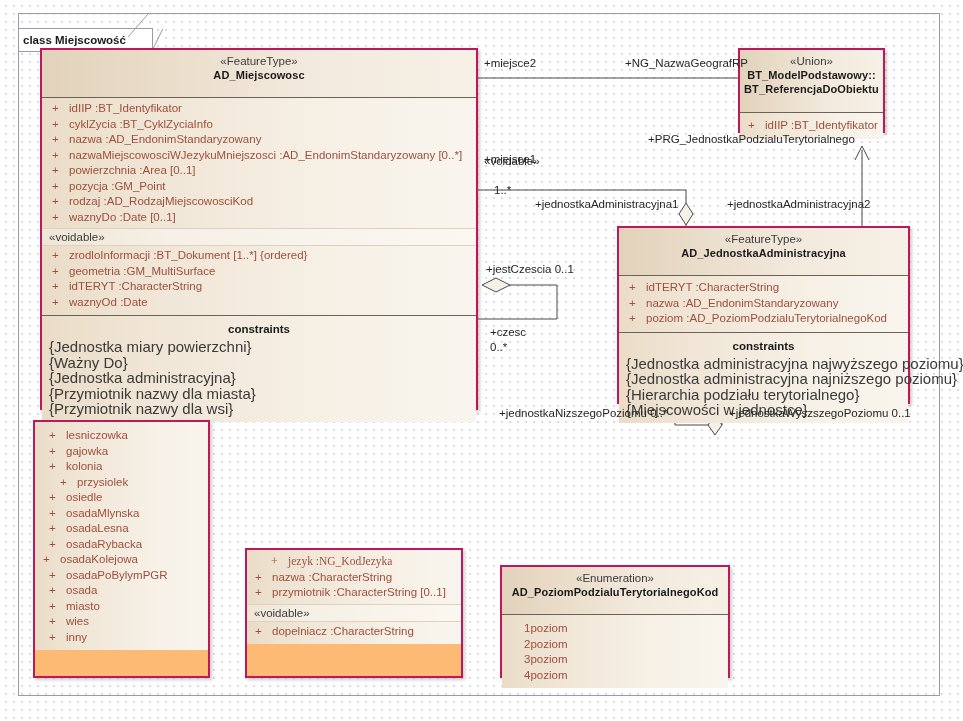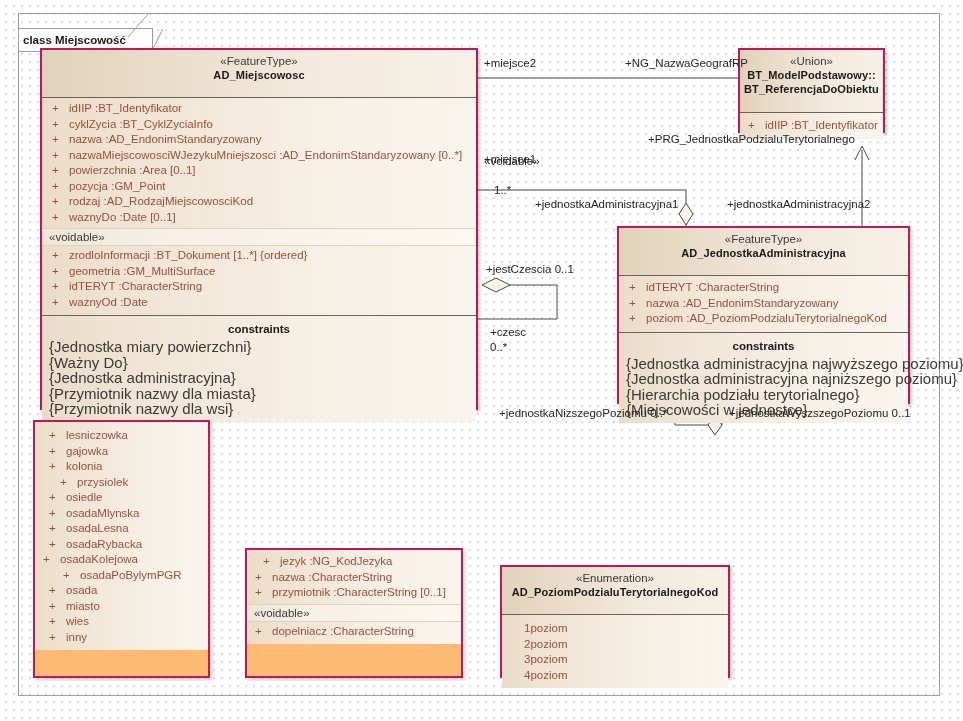--- a/index.html
+++ b/index.html
@@ -201,31 +201,31 @@
   <div class="compart" style="padding-top:6px;">
     <div class="attr" style="padding-left:14px;"><span class="vis">+</span><span>lesniczowka</span></div>
     <div class="attr" style="padding-left:14px;"><span class="vis">+</span><span>gajowka</span></div>
     <div class="attr" style="padding-left:14px;"><span class="vis">+</span><span>kolonia</span></div>
     <div class="attr" style="padding-left:25px;"><span class="vis">+</span><span>przysiolek</span></div>
     <div class="attr" style="padding-left:14px;"><span class="vis">+</span><span>osiedle</span></div>
     <div class="attr" style="padding-left:14px;"><span class="vis">+</span><span>osadaMlynska</span></div>
     <div class="attr" style="padding-left:14px;"><span class="vis">+</span><span>osadaLesna</span></div>
     <div class="attr" style="padding-left:14px;"><span class="vis">+</span><span>osadaRybacka</span></div>
     <div class="attr" style="padding-left:8px;"><span class="vis">+</span><span>osadaKolejowa</span></div>
-    <div class="attr" style="padding-left:14px;margin-left:14px;"><span class="vis">+</span><span>osadaPoBylymPGR</span></div>
+    <div class="attr" style="padding-left:14px;"><span class="vis">+</span><span>osadaPoBylymPGR</span></div>
     <div class="attr" style="padding-left:14px;"><span class="vis">+</span><span>osada</span></div>
     <div class="attr" style="padding-left:14px;"><span class="vis">+</span><span>miasto</span></div>
     <div class="attr" style="padding-left:14px;"><span class="vis">+</span><span>wies</span></div>
     <div class="attr" style="padding-left:14px;"><span class="vis">+</span><span>inny</span></div>
   </div>
 </div>
 
 <div class="umlbox" style="left:245px;top:548px;width:218px;height:130px;">
   <div class="compart" style="padding-top:4px;">
-    <div class="attr" style="padding-left:16px;"><span class="vis">+</span><span>jezyk  :NG_KodJezyka</span></div>
+    <div class="attr" style="padding-left:24px;font-family:Liberation Serif, serif;"><span class="vis">+</span><span>jezyk  :NG_KodJezyka</span></div>
     <div class="attr" style="padding-left:8px;"><span class="vis">+</span><span>nazwa  :CharacterString</span></div>
     <div class="attr" style="padding-left:8px;"><span class="vis">+</span><span>przymiotnik  :CharacterString [0..1]</span></div>
     <div class="voidable" style="margin-top:3px;">«voidable»</div>
     <div class="attr" style="padding-left:8px;margin-top:2px;"><span class="vis">+</span><span>dopelniacz  :CharacterString</span></div>
   </div>
 </div>
 
 <div class="umlbox" style="left:500px;top:565px;width:230px;height:113px;">
   <div class="hdr" style="height:38px;">
     <div class="stereo">«Enumeration»</div>

